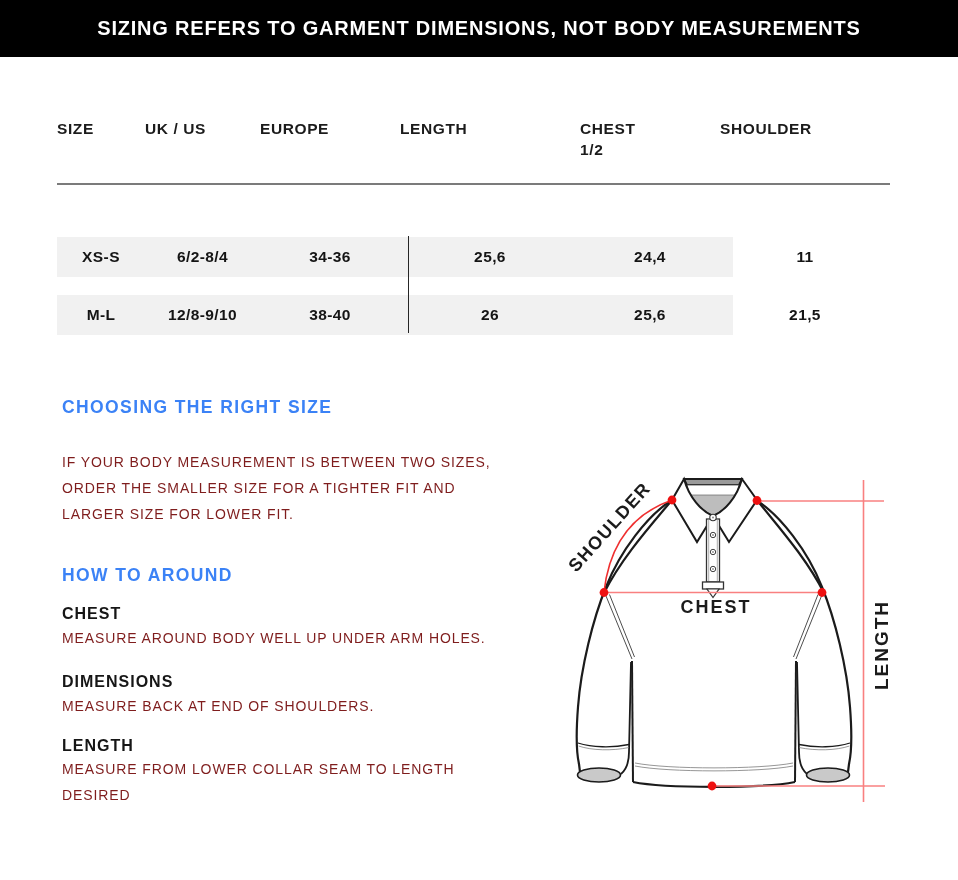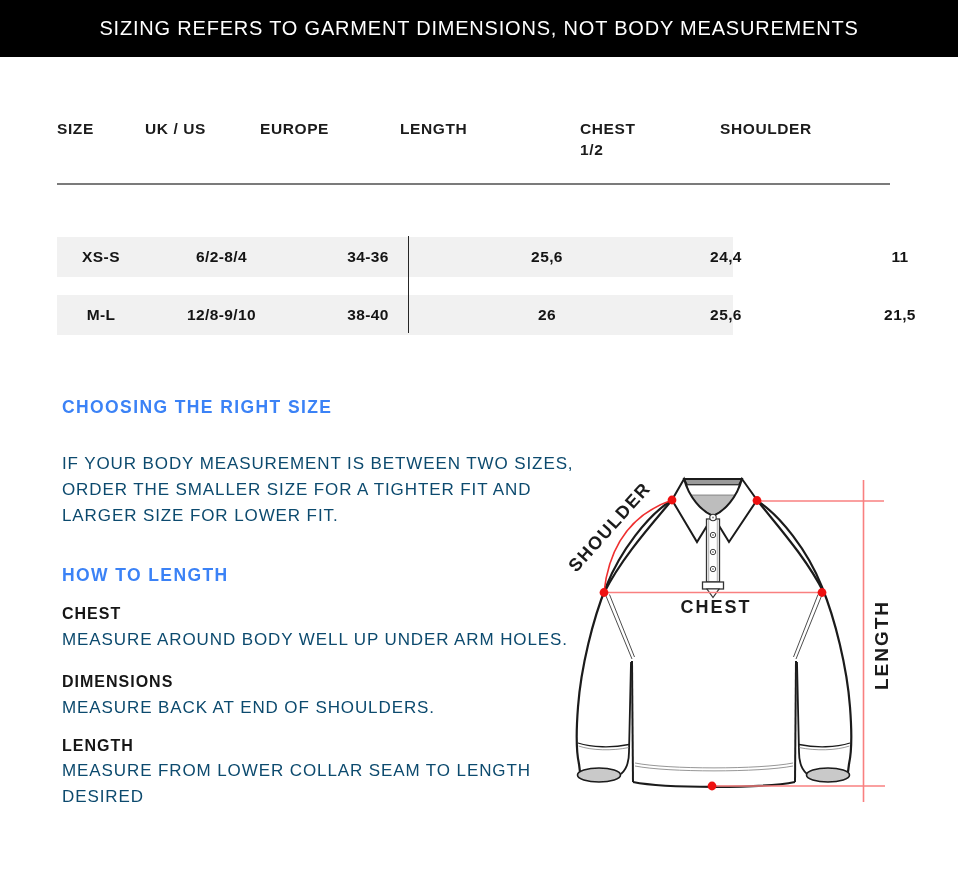--- a/index.html
+++ b/index.html
@@ -6,50 +6,50 @@
   body{
     width:958px;height:880px;position:relative;background:#ffffff;
     font-family:"Liberation Sans",sans-serif;color:#1b1b1b;overflow:hidden;
   }
   
   .banner{
     position:absolute;left:0;top:0;width:958px;height:57px;background:#000;
     display:flex;align-items:center;justify-content:center;
   }
   .banner-title{
-    color:#fff;font-size:20px;font-weight:400;letter-spacing:0.8px;white-space:nowrap;
+    color:#fff;font-size:20px;font-weight:700;letter-spacing:0.8px;white-space:nowrap;
   }
   
   .thead{
     position:absolute;left:57px;top:108px;width:833px;
     display:grid;grid-template-columns:88px 115px 140px 180px 140px 170px;
   }
   .th{
     text-align:left;font-weight:700;font-size:15.5px;letter-spacing:0.6px;
     padding-top:10px;line-height:21px;white-space:pre-line;
   }
   .header-rule{
     position:absolute;left:57px;top:183px;width:833px;height:2px;background:#7b7b7b;
   }
   .trow{
     position:absolute;left:57px;width:676px;height:40px;background:#f1f1f1;
-    display:grid;grid-template-columns:88px 115px 140px 180px 140px 170px;align-items:center;gap:19px;
+    display:grid;grid-template-columns:88px 115px 140px 180px 140px 170px;align-items:center;
   }
   .row-1{top:237px}
   .row-2{top:295px}
   .td{text-align:center;font-weight:700;font-size:15.5px;letter-spacing:0.4px;color:#141414;}
   .col-divider{
     position:absolute;left:408px;top:236px;width:1px;height:97px;background:#262626;
   }
   
   .h2{
     position:absolute;left:62px;font-size:17.5px;font-weight:700;letter-spacing:1.4px;color:#3b82f6;white-space:nowrap;
   }
   .body-line{
-    position:absolute;left:62px;font-size:17px;font-weight:400;letter-spacing:0.9px;color:#0c4a6e;white-space:nowrap;
+    position:absolute;left:62px;font-size:14px;font-weight:400;letter-spacing:0.9px;color:#7f1d1d;white-space:nowrap;
   }
   .term{
     position:absolute;left:62px;font-size:16px;font-weight:700;letter-spacing:1px;color:#161616;white-space:nowrap;
   }
   
   .diagram{position:absolute;left:550px;top:455px;width:400px;height:400px;}
   .svg-label{font-family:"Liberation Sans",sans-serif;font-weight:700;fill:#1b1b1b;}
 </style>
 </head>
 <body>
@@ -84,21 +84,21 @@
   <div class="td">25,6</div>
   <div class="td">21,5</div>
 </div>
 <div class="col-divider"></div>
 
 <h2 class="h2" style="top:397px;margin:0;">CHOOSING THE RIGHT SIZE</h2>
 <div class="body-line" style="top:454px;">IF YOUR BODY MEASUREMENT IS BETWEEN TWO SIZES,</div>
 <div class="body-line" style="top:480px;">ORDER THE SMALLER SIZE FOR A TIGHTER FIT AND</div>
 <div class="body-line" style="top:506px;">LARGER SIZE FOR LOWER FIT.</div>
 
-<h2 class="h2" style="top:565px;margin:0;">HOW TO LENGTH</h2>
+<h2 class="h2" style="top:565px;margin:0;">HOW TO AROUND</h2>
 
 <div class="term" style="top:605px;">CHEST</div>
 <div class="body-line" style="top:630px;">MEASURE AROUND BODY WELL UP UNDER ARM HOLES.</div>
 
 <div class="term" style="top:673px;">DIMENSIONS</div>
 <div class="body-line" style="top:698px;">MEASURE BACK AT END OF SHOULDERS.</div>
 
 <div class="term" style="top:737px;">LENGTH</div>
 <div class="body-line" style="top:761px;">MEASURE FROM LOWER COLLAR SEAM TO LENGTH</div>
 <div class="body-line" style="top:787px;">DESIRED</div>

